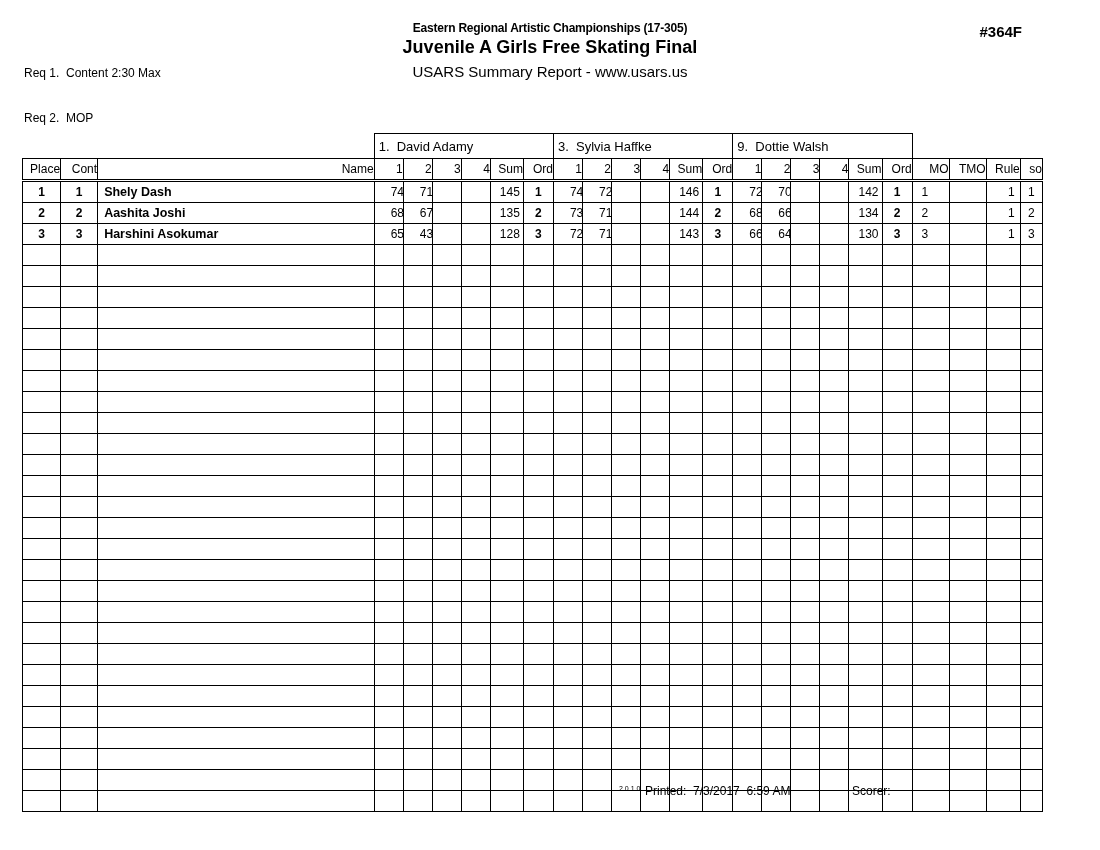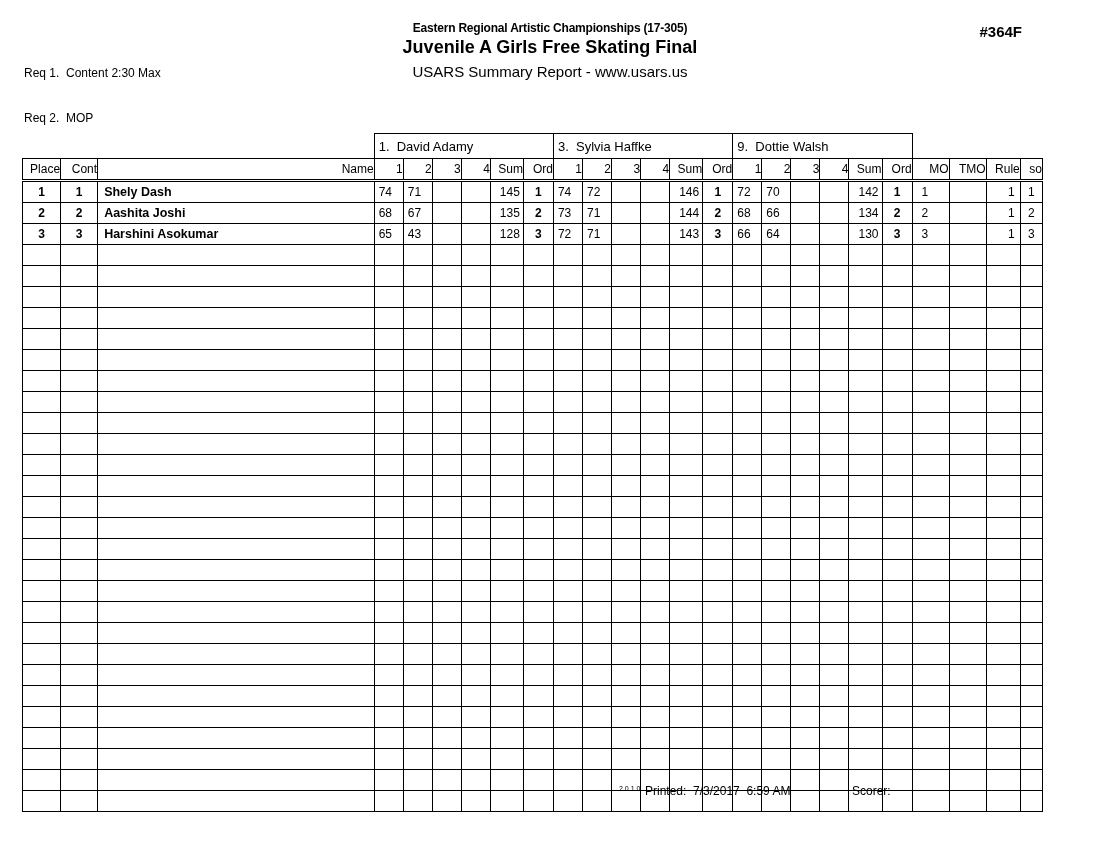--- a/index.html
+++ b/index.html
@@ -20,21 +20,21 @@
   .summary td,.summary th{border:1px solid #000;padding:0;height:20px;line-height:19px;
                           font-size:12px;overflow:hidden;white-space:nowrap;}
   tr.band-row td{height:24px;line-height:23px;}
   td.band-empty{border:none;}
   td.band-judge{text-align:left;padding-left:4px;font-size:13px;white-space:pre;}
   tr.head-row th{font-weight:normal;text-align:right;border-bottom:3px double #000;}
   th.hd-name{text-align:left;padding-left:6px;}
   .ord{border-left:3px solid #000;border-right:3px solid #000;}
   td.place-val,td.cont-val{font-weight:bold;text-align:center;}
   td.name-val{font-weight:bold;text-align:left;padding-left:6px;font-size:12.5px;}
-  td.score{text-align:left;padding-left:4px;}
+  td.score{text-align:left;padding-left:16px;}
   td.sum{text-align:right;padding-right:3px;}
   td.ord-val{font-weight:bold;text-align:center;}
   td.mo{text-align:left;padding-left:9px;}
   td.rule{text-align:right;padding-right:5px;}
   td.so{text-align:center;}
 
   .footer{position:absolute;left:0;top:784px;width:1100px;height:20px;font-size:12px;}
   .ver{position:absolute;left:619px;top:1px;font-size:7px;line-height:7px;}
   .printed{position:absolute;left:645px;top:0;white-space:pre;}
   .scorer{position:absolute;left:852px;top:0;}

